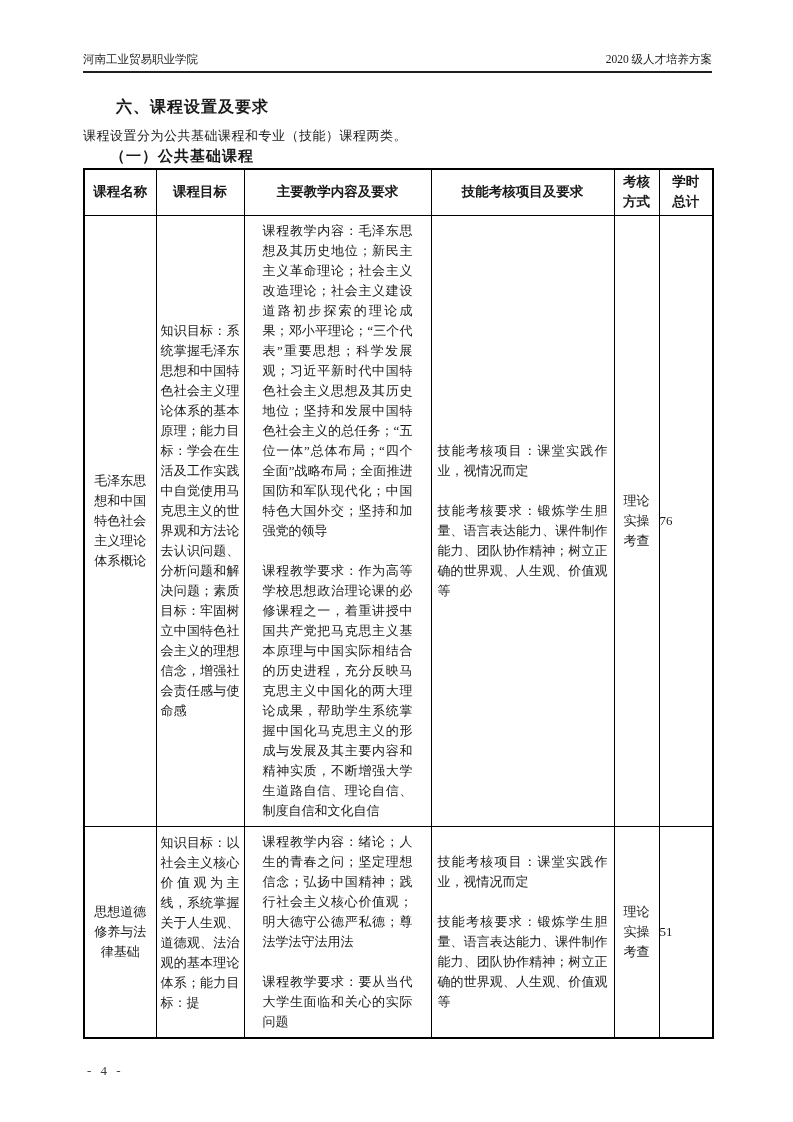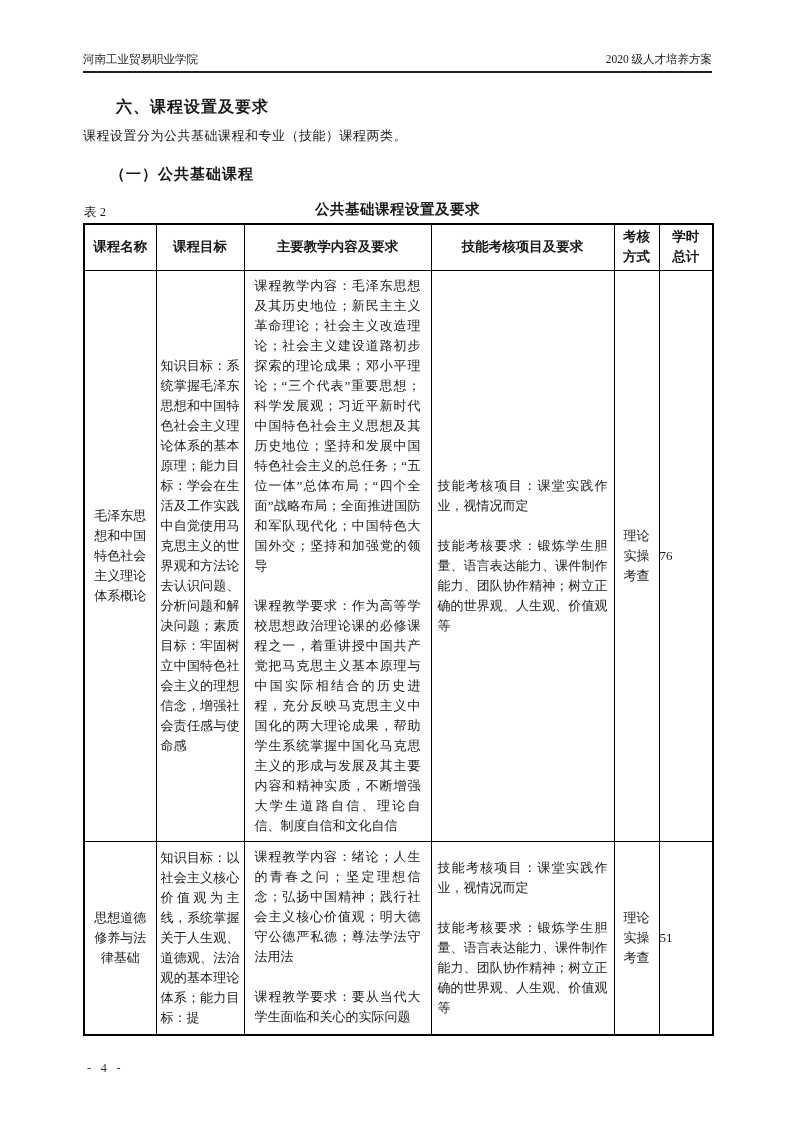--- a/index.html
+++ b/index.html
@@ -38,21 +38,21 @@
   .intro {
     font-size: 13px;
     margin-top: 9px;
     letter-spacing: 0.5px;
   }
   .h2 {
     font-family: "Liberation Sans", "DejaVu Sans", sans-serif;
     font-weight: bold;
     font-size: 15px;
     margin-left: 27px;
-    margin-top: 20px;
+    margin-top: 2px;
     letter-spacing: 1px;
   }
   
   .caption-row {
     position: relative;
     width: 629px;
     margin-top: 16px;
     height: 21px;
   }
   .table-label {
@@ -90,21 +90,21 @@
     font-weight: bold;
     font-size: 13.5px;
     text-align: center;
     height: 46px;
     padding: 2px 3px;
   }
   .course-table th.narrow { padding: 2px 8px; }
   td.c-name { text-align: center; padding: 4px 6px; }
   td.c-obj  { text-align: justify; padding: 6px 4px; vertical-align: middle; }
   td.c-obj.top { vertical-align: top; }
-  td.c-content { text-align: justify; padding: 5px 10px; vertical-align: top; margin-top: 35px; }
+  td.c-content { text-align: justify; padding: 5px 18px; vertical-align: top; margin-top: 35px; }
   td.c-assess  { text-align: justify; padding: 1px 6px; vertical-align: middle; }
   td.c-method  { text-align: center; padding: 2px 8px; vertical-align: middle; }
   td.c-hours   { text-align: left; vertical-align: middle; }
   .pre { white-space: pre-line; }
   tr.row-1 { height: 570px; }
   tr.row-2 { height: 194px; }
   
   .doc-footer {
     margin-top: 24px;
     margin-left: 4px;
@@ -122,24 +122,20 @@
     <span>河南工业贸易职业学院</span>
     <span>2020 级人才培养方案</span>
   </div>
 
   <div class="sec">
     <div class="h1">六、课程设置及要求</div>
     <div class="intro">课程设置分为公共基础课程和专业（技能）课程两类。</div>
     <div class="h2">（一）公共基础课程</div>
   </div>
 
-  <div class="caption-row">
-    <span class="table-label">表 2</span>
-    <span class="table-caption">公共基础课程设置及要求</span>
-  </div>
 
   <table class="course-table">
     <colgroup>
       <col style="width:72px">
       <col style="width:88px">
       <col style="width:187px">
       <col style="width:183px">
       <col style="width:45px">
       <col style="width:54px">
     </colgroup>

